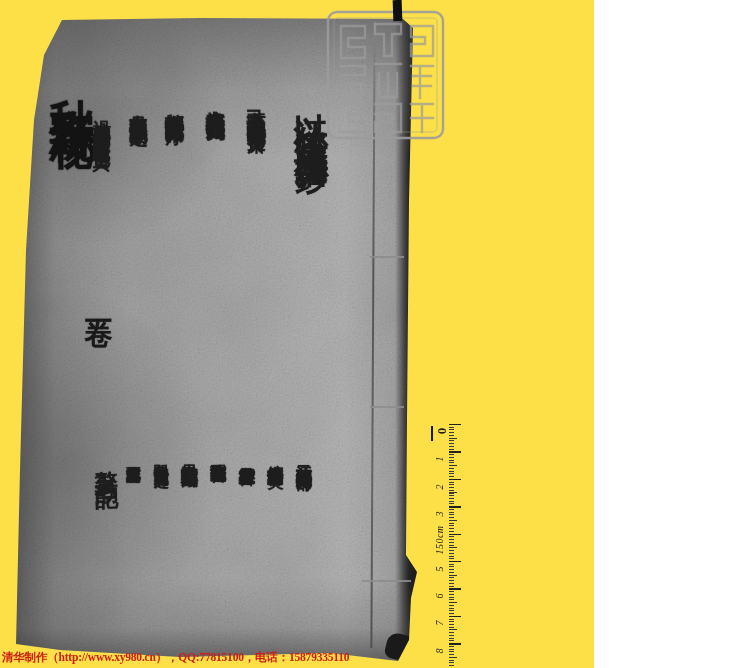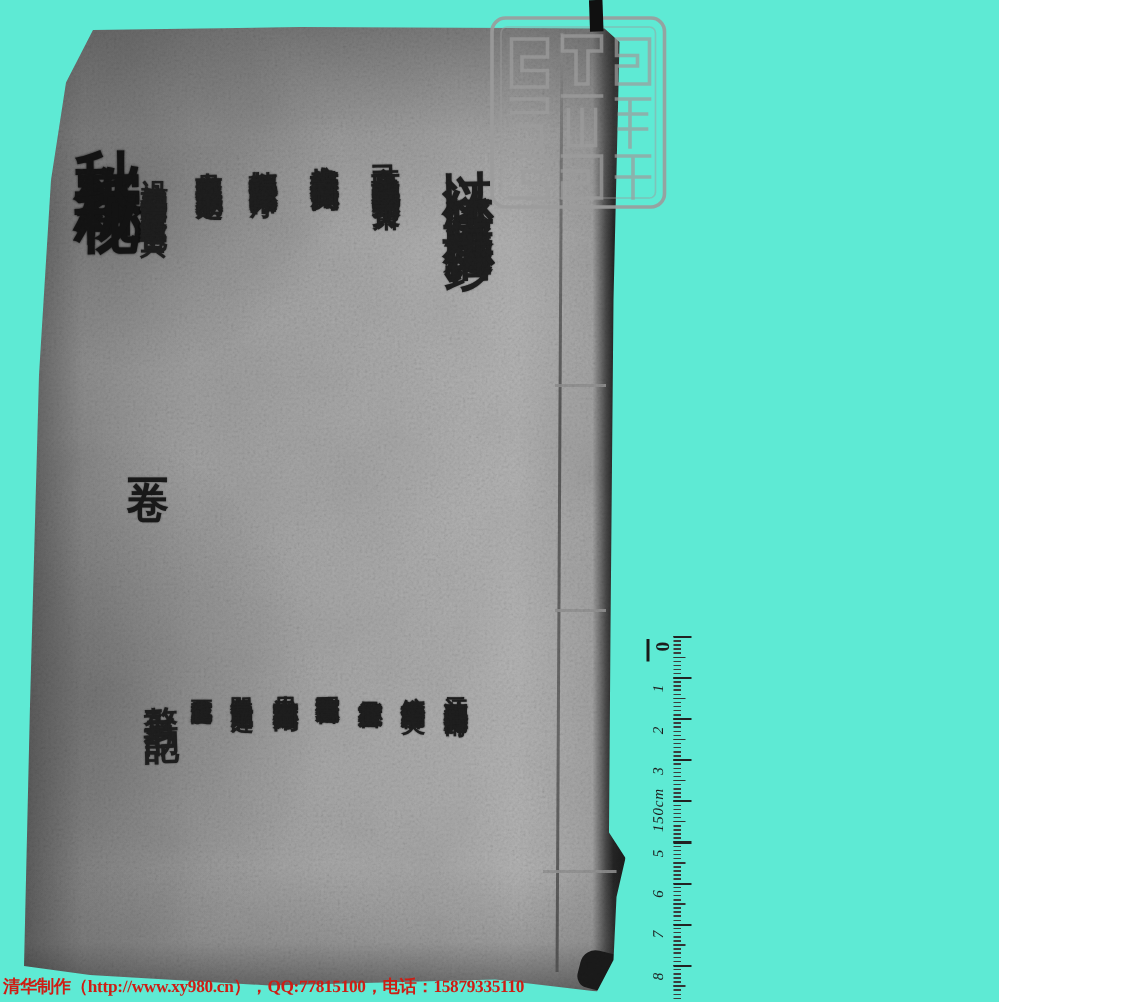--- a/index.html
+++ b/index.html
@@ -1,16 +1,16 @@
 <!DOCTYPE html>
 <html><head>
 <meta charset="utf-8">
 <style>
   html,body{margin:0;padding:0;background:#ffffff;}
-  .stage{position:relative;width:666px;height:668px;overflow:hidden;background:#5eead4;
+  .stage{position:relative;width:594px;height:668px;overflow:hidden;background:#fde047;
          font-family:"DejaVu Sans",sans-serif;}
 
   
   .page{position:absolute;inset:0;
     clip-path:polygon(62px 20px,200px 18px,403px 19px,413px 28px,409px 200px,407px 420px,
                       406px 555px,417px 572px,411px 598px,409px 640px,398px 661px,330px 653px,
                       180px 657px,60px 650px,16px 644px,20px 470px,26px 250px,34px 120px,44px 55px);
     background:
       linear-gradient(180deg, rgba(70,70,70,.50) 18px, rgba(120,120,120,.25) 90px, rgba(0,0,0,0) 160px),
       linear-gradient(0deg, rgba(45,45,45,.55) 8px, rgba(90,90,90,.25) 40px, rgba(0,0,0,0) 90px),

